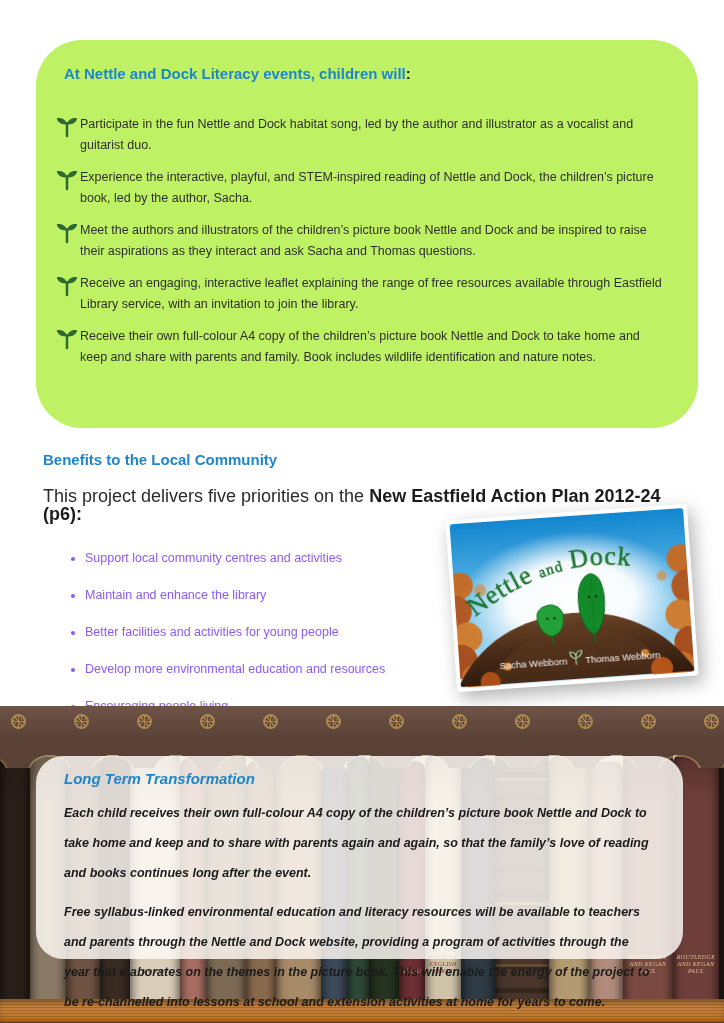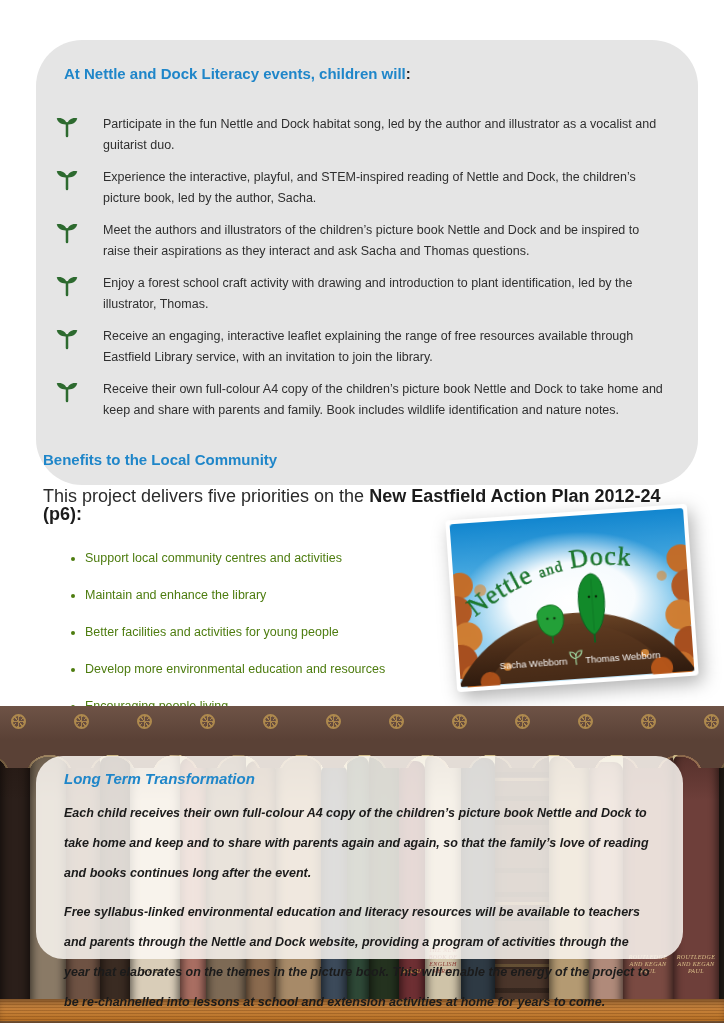--- a/index.html
+++ b/index.html
@@ -1,33 +1,33 @@
 <!DOCTYPE html>
 <html><head>
 <meta charset="utf-8">
 <style>
   html,body{margin:0;padding:0;background:#888;}
   .page{position:relative;width:724px;height:1023px;background:#fff;overflow:hidden;
         font-family:"Liberation Sans",sans-serif;color:#303030;margin:0 auto;}
   
-  .events-panel{position:absolute;left:36px;top:40px;width:662px;height:445px;
-        background:#e5e5e5;border-radius:46px;box-sizing:border-box;padding:24px 30px 0 18px;}
+  .events-panel{position:absolute;left:36px;top:40px;width:662px;height:388px;
+        background:#bef264;border-radius:46px;box-sizing:border-box;padding:24px 30px 0 18px;}
   .events-title{margin:0 0 0 10px;font-size:15px;font-weight:bold;color:#1f86c9;line-height:20px;}
   .events-title .colon{color:#1c1c1c;}
   .events-list{margin-top:30px;display:flex;flex-direction:column;gap:11px;}
-  .event-item{display:flex;gap:23px;}
+  .event-item{display:flex;gap:0;}
   .sprout-wrap{flex:0 0 26px;margin-top:1px;}
   .event-text{font-size:12.5px;line-height:21px;color:#2f2f2f;max-width:592px;}
   
   .benefits{position:absolute;left:43px;top:450px;width:655px;}
   .benefits-heading{margin:0;font-size:15px;font-weight:bold;color:#1f86c9;line-height:20px;}
   .benefits-intro{margin:17px 0 0 0;font-size:18px;line-height:18px;color:#2b2b2b;}
   .benefits-intro b{color:#1c1c1c;}
   .benefits-bullets{margin:25px 0 0 0;padding-left:42px;max-width:400px;}
-  .benefits-bullets li{font-size:12.5px;line-height:21px;margin-bottom:16px;color:#4d7c0f;}
+  .benefits-bullets li{font-size:12.5px;line-height:21px;margin-bottom:16px;color:#8b5cf6;}
   
   .book{position:absolute;left:451px;top:512px;width:242px;height:172px;
         transform:rotate(-4deg);filter:drop-shadow(4px 7px 9px rgba(0,0,0,0.3));}
   
   .photo{position:absolute;left:0;top:706px;width:724px;height:317px;background:#fef9c3;overflow:hidden;font-style:italic;}
   .spines{position:absolute;inset:0;display:flex;align-items:stretch;}
   .spine{position:relative;flex:0 0 auto;border-radius:9px 9px 0 0;
          box-shadow:inset 7px 0 9px -5px rgba(0,0,0,0.6), inset -7px 0 9px -5px rgba(0,0,0,0.6);}
   .spine.ribbed{background-image:
       repeating-linear-gradient(180deg, rgba(0,0,0,0.28) 0 5px, rgba(0,0,0,0) 5px 24px),
@@ -98,30 +98,20 @@
           <span class="event-text">Meet the authors and illustrators of the children’s picture book Nettle and Dock and be inspired to raise their aspirations as they interact and ask Sacha and Thomas questions.</span>
         </div>
         <div class="event-item">
           <span class="sprout-wrap">
             <svg width="26" height="23" viewBox="0 0 24 22" aria-hidden="true">
               <path d="M12 20 C12 14 12 11 12 8" stroke="#2d6a2f" stroke-width="2.4" fill="none" stroke-linecap="round"></path>
               <path d="M12 9 C6.5 9.5 3 7 2.2 3.2 C7 2.2 11 4.5 12 9 Z" fill="#2d6a2f"></path>
               <path d="M12 9 C17.5 9.5 21 7 21.8 3.2 C17 2.2 13 4.5 12 9 Z" fill="#2d6a2f"></path>
             </svg>
           </span>
-          <span class="event-text">Enjoy a forest school craft activity with drawing and introduction to plant identification, led by the illustrator, Thomas.</span>
-        </div>
-        <div class="event-item">
-          <span class="sprout-wrap">
-            <svg width="26" height="23" viewBox="0 0 24 22" aria-hidden="true">
-              <path d="M12 20 C12 14 12 11 12 8" stroke="#2d6a2f" stroke-width="2.4" fill="none" stroke-linecap="round"></path>
-              <path d="M12 9 C6.5 9.5 3 7 2.2 3.2 C7 2.2 11 4.5 12 9 Z" fill="#2d6a2f"></path>
-              <path d="M12 9 C17.5 9.5 21 7 21.8 3.2 C17 2.2 13 4.5 12 9 Z" fill="#2d6a2f"></path>
-            </svg>
-          </span>
           <span class="event-text">Receive an engaging, interactive leaflet explaining the range of free resources available through Eastfield Library service, with an invitation to join the library.</span>
         </div>
         <div class="event-item">
           <span class="sprout-wrap">
             <svg width="26" height="23" viewBox="0 0 24 22" aria-hidden="true">
               <path d="M12 20 C12 14 12 11 12 8" stroke="#2d6a2f" stroke-width="2.4" fill="none" stroke-linecap="round"></path>
               <path d="M12 9 C6.5 9.5 3 7 2.2 3.2 C7 2.2 11 4.5 12 9 Z" fill="#2d6a2f"></path>
               <path d="M12 9 C17.5 9.5 21 7 21.8 3.2 C17 2.2 13 4.5 12 9 Z" fill="#2d6a2f"></path>
             </svg>
           </span>

